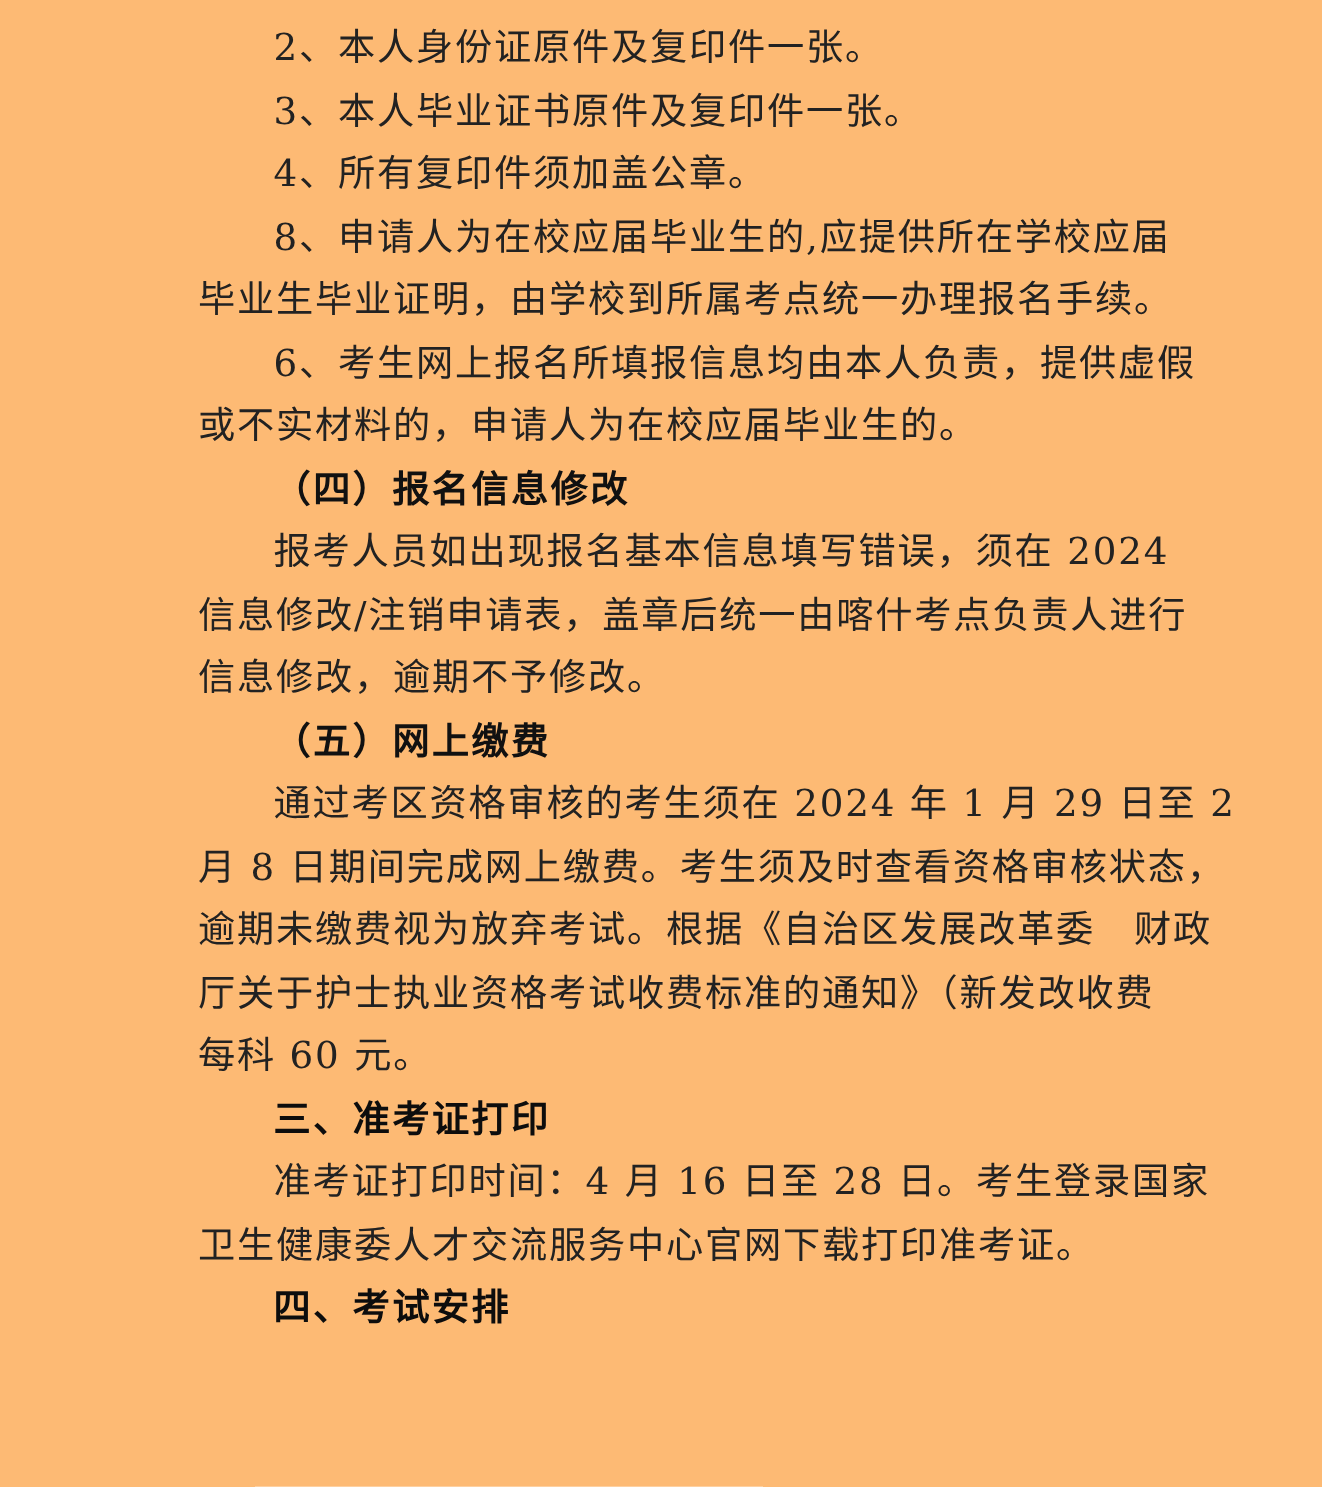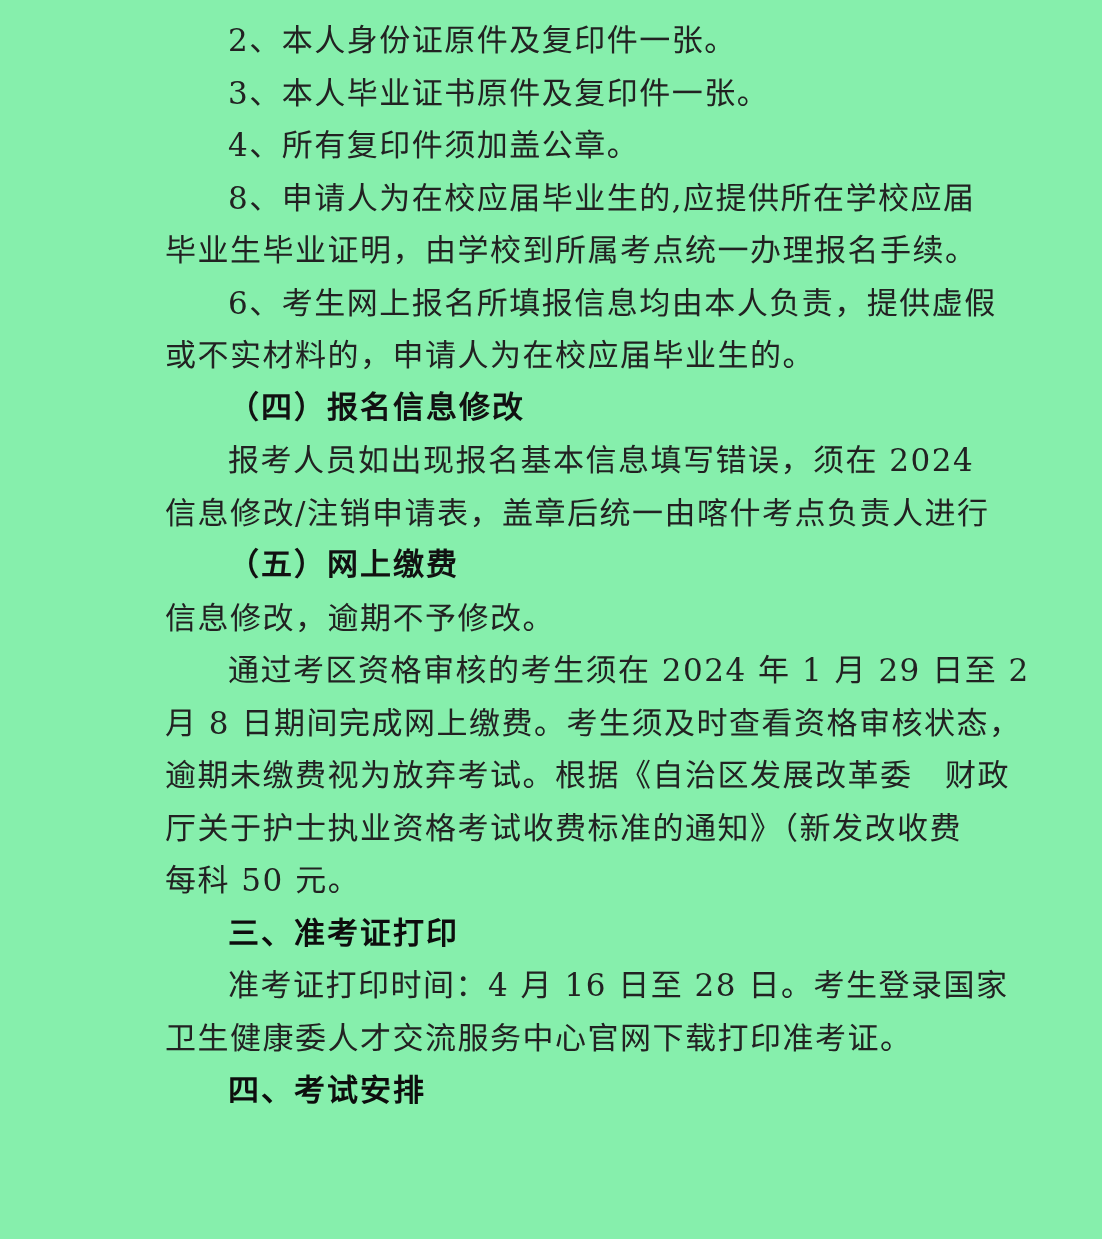--- a/index.html
+++ b/index.html
@@ -13,21 +13,21 @@
     overflow: hidden;
     position: relative;
     font-family: "DejaVu Serif", serif;
   }
   .page {
     position: absolute;
     left: 0;
     top: 0;
     width: 1102px;
     height: 1239px;
-    background: #86efac;
+    background: #fdba74;
   }
   .doc {
     position: absolute;
     left: 165px;
     top: 14px;
     width: 775px;
   }
   .line {
     height: 52.5px;
     line-height: 52.5px;
@@ -61,25 +61,25 @@
       <div class="line body indent">2、本人身份证原件及复印件一张。</div>
       <div class="line body indent">3、本人毕业证书原件及复印件一张。</div>
       <div class="line body indent">4、所有复印件须加盖公章。</div>
       <div class="line body indent">8、申请人为在校应届毕业生的,应提供所在学校应届</div>
       <div class="line body">毕业生毕业证明，由学校到所属考点统一办理报名手续。</div>
       <div class="line body indent">6、考生网上报名所填报信息均由本人负责，提供虚假</div>
       <div class="line body">或不实材料的，申请人为在校应届毕业生的。</div>
       <div class="line heading2 indent">（四）报名信息修改</div>
       <div class="line body indent">报考人员如出现报名基本信息填写错误，须在 2024</div>
       <div class="line body">信息修改/注销申请表，盖章后统一由喀什考点负责人进行</div>
+      <div class="line body">信息修改，逾期不予修改。</div>
       <div class="line heading2 indent">（五）网上缴费</div>
-      <div class="line body">信息修改，逾期不予修改。</div>
       <div class="line body indent">通过考区资格审核的考生须在 2024 年 1 月 29 日至 2</div>
       <div class="line body">月 8 日期间完成网上缴费。考生须及时查看资格审核状态，</div>
       <div class="line body">逾期未缴费视为放弃考试。根据《自治区发展改革委　财政</div>
       <div class="line body">厅关于护士执业资格考试收费标准的通知》（新发改收费</div>
-      <div class="line body">每科 50 元。</div>
+      <div class="line body">每科 60 元。</div>
       <div class="line heading1 indent">三、准考证打印</div>
       <div class="line body indent">准考证打印时间：4 月 16 日至 28 日。考生登录国家</div>
       <div class="line body">卫生健康委人才交流服务中心官网下载打印准考证。</div>
       <div class="line heading1 indent">四、考试安排</div>
     </div>
 </div>
 
 </body></html>

